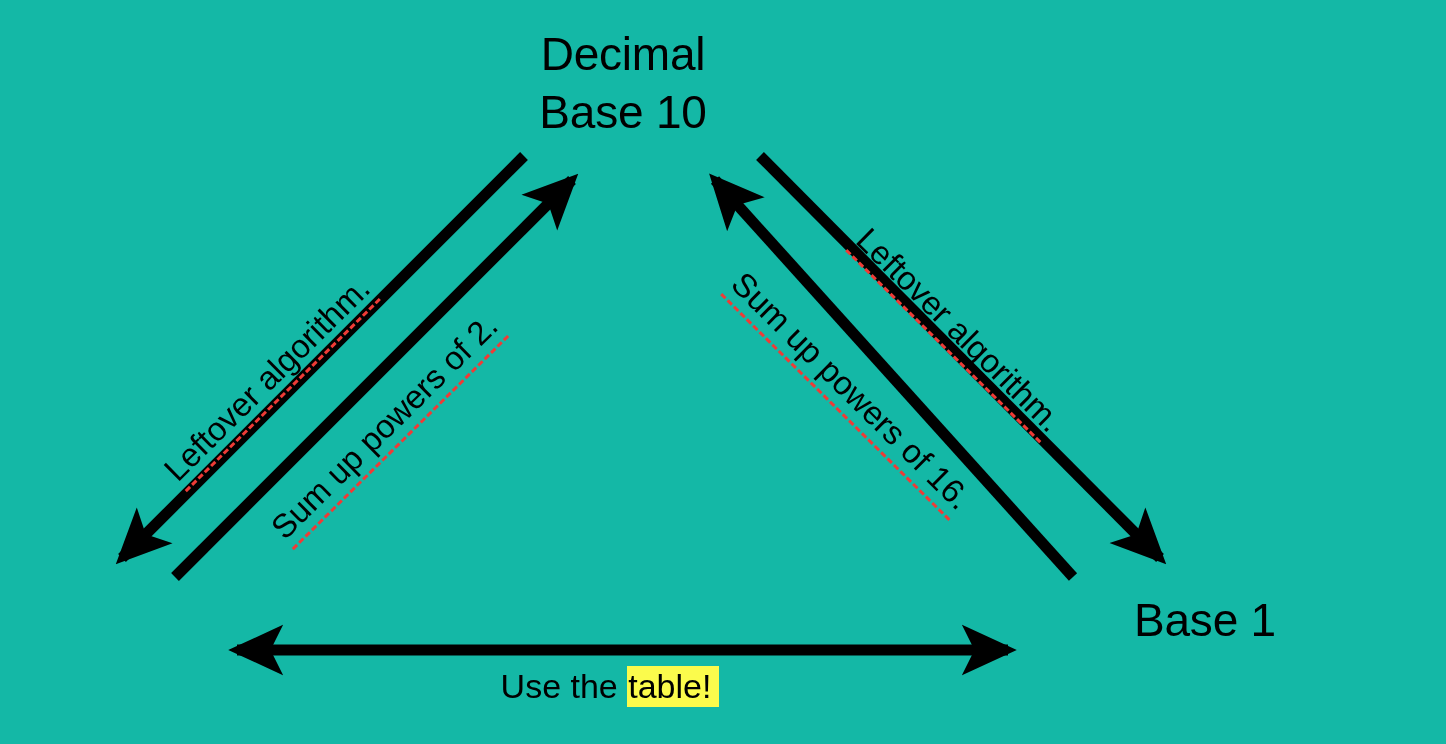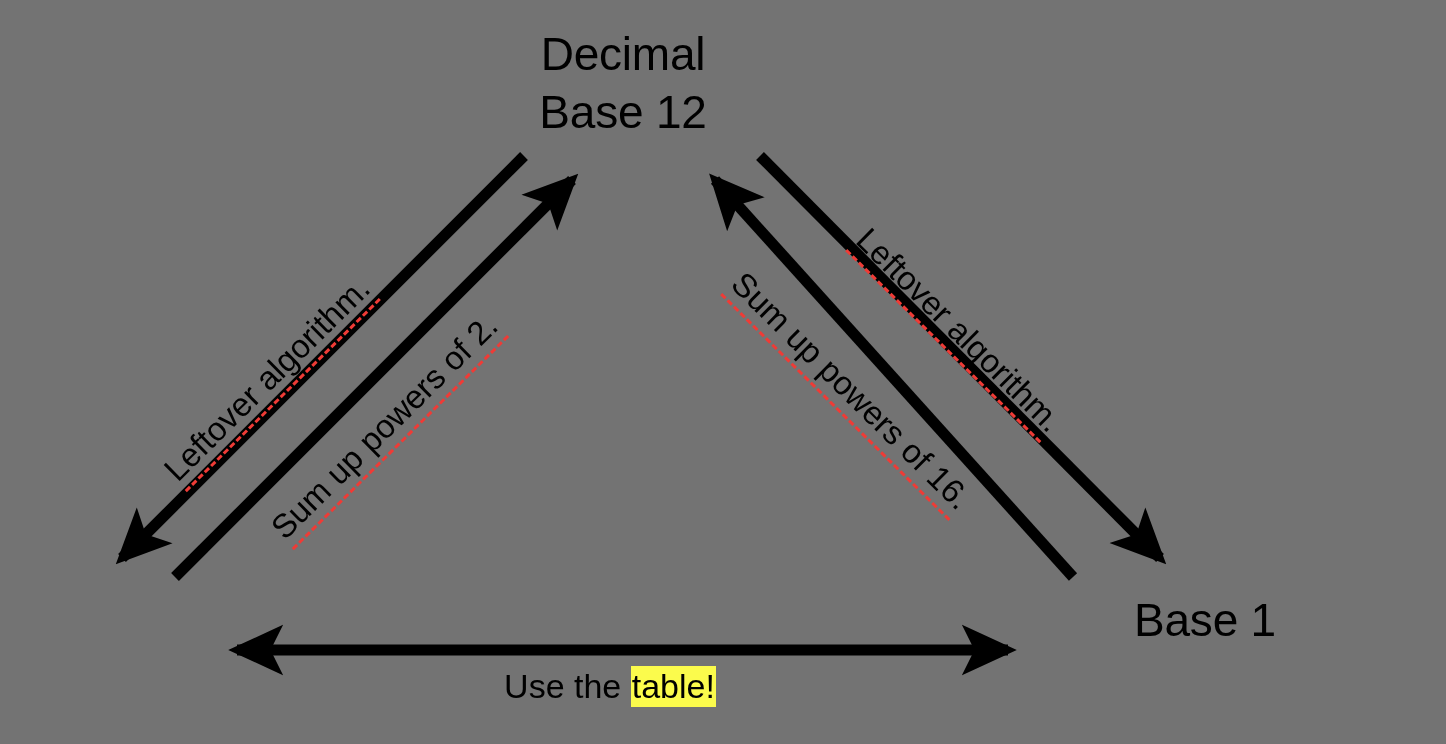--- a/index.html
+++ b/index.html
@@ -7,21 +7,21 @@
     padding: 0;
     background: #ffffff;
   }
   body {
     font-family: "Liberation Sans", sans-serif;
   }
   #stage {
     position: relative;
     width: 1446px;
     height: 744px;
-    background: #737373;
+    background: #14b8a6;
     overflow: hidden;
   }
   #diagram {
     position: absolute;
     top: 0;
     left: 0;
     width: 1446px;
     height: 744px;
   }
   .node-label {
@@ -96,21 +96,21 @@
     width: 360px;
     text-align: center;
     font-family: "Liberation Sans", sans-serif;
     font-size: 34px;
     line-height: 1.1;
     color: #000000;
     white-space: nowrap;
   }
   #label-bottom .hl {
     background: #fbfb4c;
-    padding: 1px 1px 2px 1px;
+    padding: 1px 8px 2px 1px;
   }
 </style>
 </head>
 <body>
 
 <div id="stage">
 
   <svg id="diagram" viewBox="0 0 1446 744">
     <defs>
       <marker id="ah" viewBox="0 0 10 10" refX="8.4" refY="5" markerWidth="5.0" markerHeight="5.0" orient="auto-start-reverse">
@@ -124,21 +124,21 @@
 
     <line x1="1073" y1="577" x2="715" y2="180" stroke="#000000" stroke-width="11" stroke-linecap="butt" marker-end="url(#ah)"></line>
 
     <line x1="760" y1="156" x2="1160" y2="558" stroke="#000000" stroke-width="11" stroke-linecap="butt" marker-end="url(#ah)"></line>
 
     <line x1="237" y1="650" x2="1008" y2="650" stroke="#000000" stroke-width="11" stroke-linecap="butt" marker-start="url(#ah)" marker-end="url(#ah)"></line>
   </svg>
 
   <div class="node-label" id="node-decimal">
     <span>Decimal</span>
-    <span class="line2">Base 12</span>
+    <span class="line2">Base 10</span>
   </div>
 
 
   <div class="node-label" id="node-hexadecimal">
     <span class="line2">Base 1</span>
   </div>
 
   <div class="edge-label" id="label-left-outer">
     <span class="underline-wrap">Leftover algorithm.</span>
   </div>

